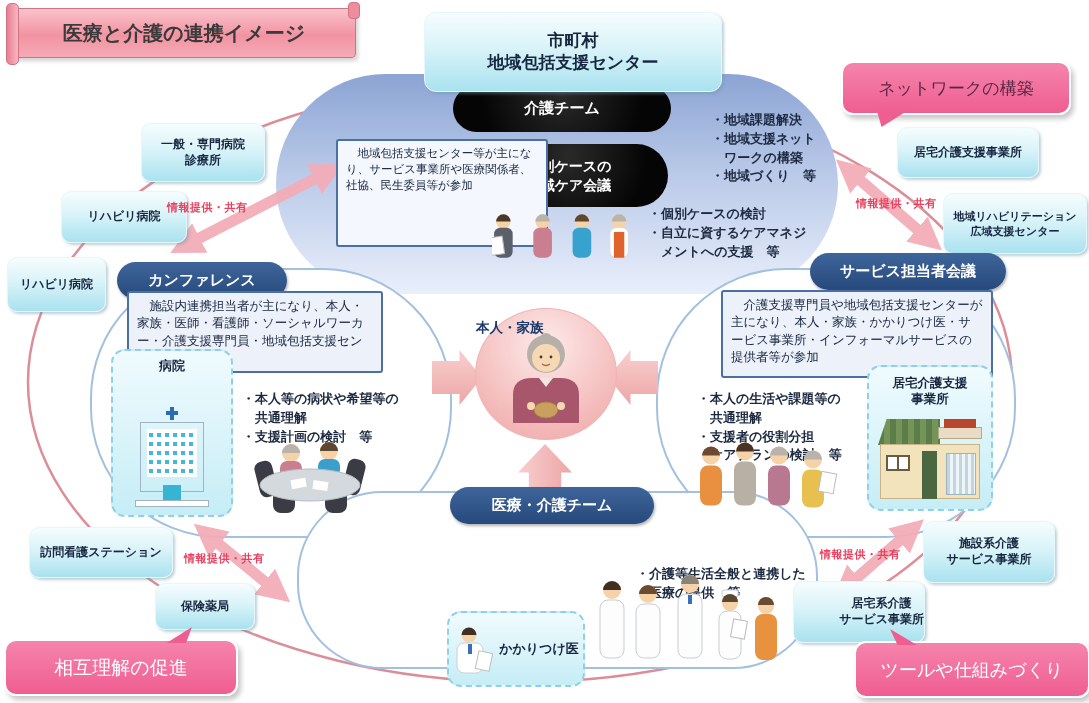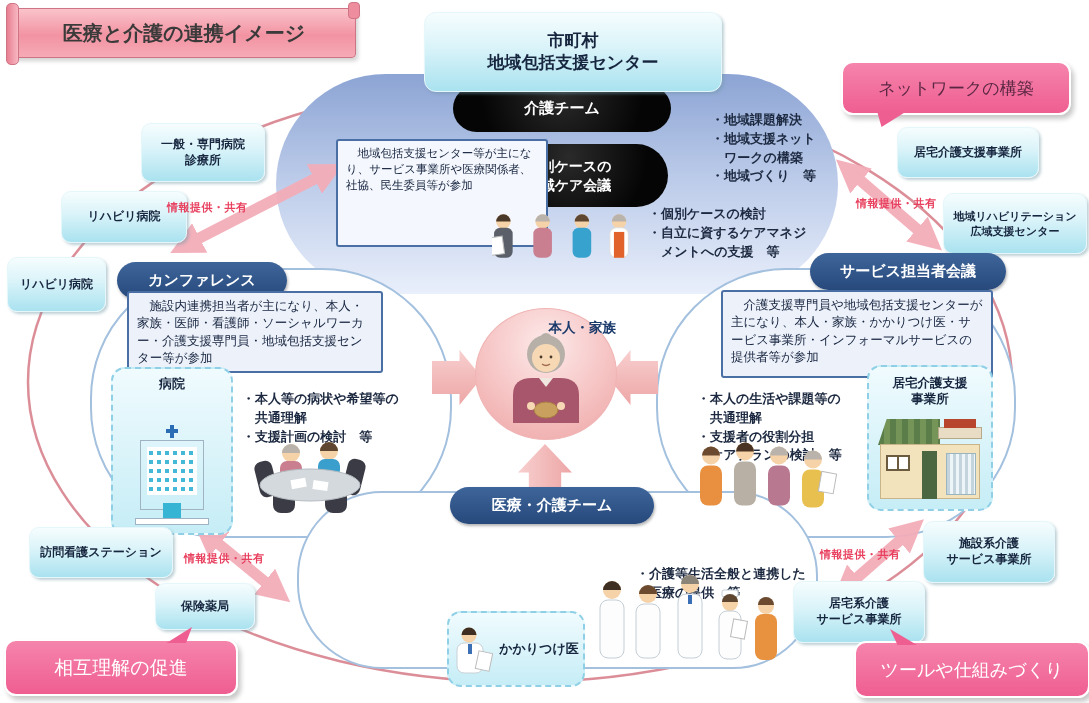--- a/index.html
+++ b/index.html
@@ -46,21 +46,21 @@
   .bullets{z-index:3;color:#1c2940;font-weight:bold;font-size:13px;line-height:1.45;}
 
   
   .dashedbox{z-index:3;background:linear-gradient(180deg,#f0fbfe 0%,#c6edf6 100%);
     border:2px dashed #8fd0e6;border-radius:14px;box-sizing:border-box;text-align:center;
     font-weight:bold;color:#17263f;}
 
   
   .center-circle{z-index:3;border-radius:50%;
     background:radial-gradient(circle at 50% 28%,#fdeaea 0%,#f6c3c3 55%,#eda4a4 100%);
-    border:1px solid #f0b4b4;text-align:right;}
+    border:1px solid #f0b4b4;text-align:left;}
   .center-label{margin-top:10px;font-size:13.5px;font-weight:bold;color:#1a3a6b;}
   .barrow{z-index:2;background:linear-gradient(180deg,#f8cfcf,#eda6a6);}
   .barrow-right{clip-path:polygon(0 20%,55% 20%,55% 0,100% 50%,55% 100%,55% 80%,0 80%);}
   .barrow-left{clip-path:polygon(100% 20%,45% 20%,45% 0,0 50%,45% 100%,45% 80%,100% 80%);}
   .barrow-up{clip-path:polygon(20% 100%,20% 42%,0 42%,50% 0,100% 42%,80% 42%,80% 100%);
     background:linear-gradient(90deg,#f8cfcf,#eda6a6);}
 
   
   .bubble{z-index:6;background:linear-gradient(180deg,#f584ab,#ef5e91);border:2px solid #fff;
     border-radius:12px;display:flex;align-items:center;justify-content:center;font-weight:normal;
@@ -203,21 +203,21 @@
     <span class="pre">地域リハビリテーション
 広域支援センター</span>
   </div>
 
   <div class="abs oval-navy" style="left:117px;top:253px;width:170px;height:37px;margin-top:9px;">
     <span>カンファレンス</span>
   </div>
   <div class="abs note" style="left:127px;top:291px;width:256px;height:82px;font-size:12.5px;">
     <span>　施設内連携担当者が主になり、本人・家族・医師・看護師・ソーシャルワーカー・介護支援専門員・地域包括支援センター等が参加</span>
   </div>
-  <div class="abs dashedbox" style="left:111px;top:367px;width:122px;height:168px;">
+  <div class="abs dashedbox" style="left:111px;top:349px;width:122px;height:168px;">
     <div style="margin-top:6px;font-size:13px;">病院</div>
     <div class="hospital-icon">
       <div class="h-cross"></div>
         <div class="h-body"></div>
         <div class="h-door"></div>
         <div class="h-base"></div>
     </div>
   </div>
   <div class="abs bullets pre" style="left:242px;top:371px;width:205px;">
     <span class="pre">・本人等の病状や希望等の
@@ -376,21 +376,21 @@
     <span>訪問看護ステーション</span>
   </div>
   <div class="abs node" style="left:155px;top:583px;width:98px;height:45px;">
     <span>保険薬局</span>
   </div>
 
   <div class="abs node pre" style="left:923px;top:521px;width:130px;height:60px;">
     <span class="pre">施設系介護
 サービス事業所</span>
   </div>
-  <div class="abs node pre" style="left:793px;top:581px;width:130px;height:60px;">
+  <div class="abs node pre" style="left:793px;top:581px;width:130px;height:60px;justify-content:flex-end;">
     <span class="pre">居宅系介護
 サービス事業所</span>
   </div>
 
   <div class="abs info-share" style="left:167px;top:200px;">
     <span>情報提供・共有</span></div>
   <div class="abs info-share" style="left:856px;top:196px;">
     <span>情報提供・共有</span></div>
   <div class="abs info-share" style="left:184px;top:551px;">
     <span>情報提供・共有</span></div>

